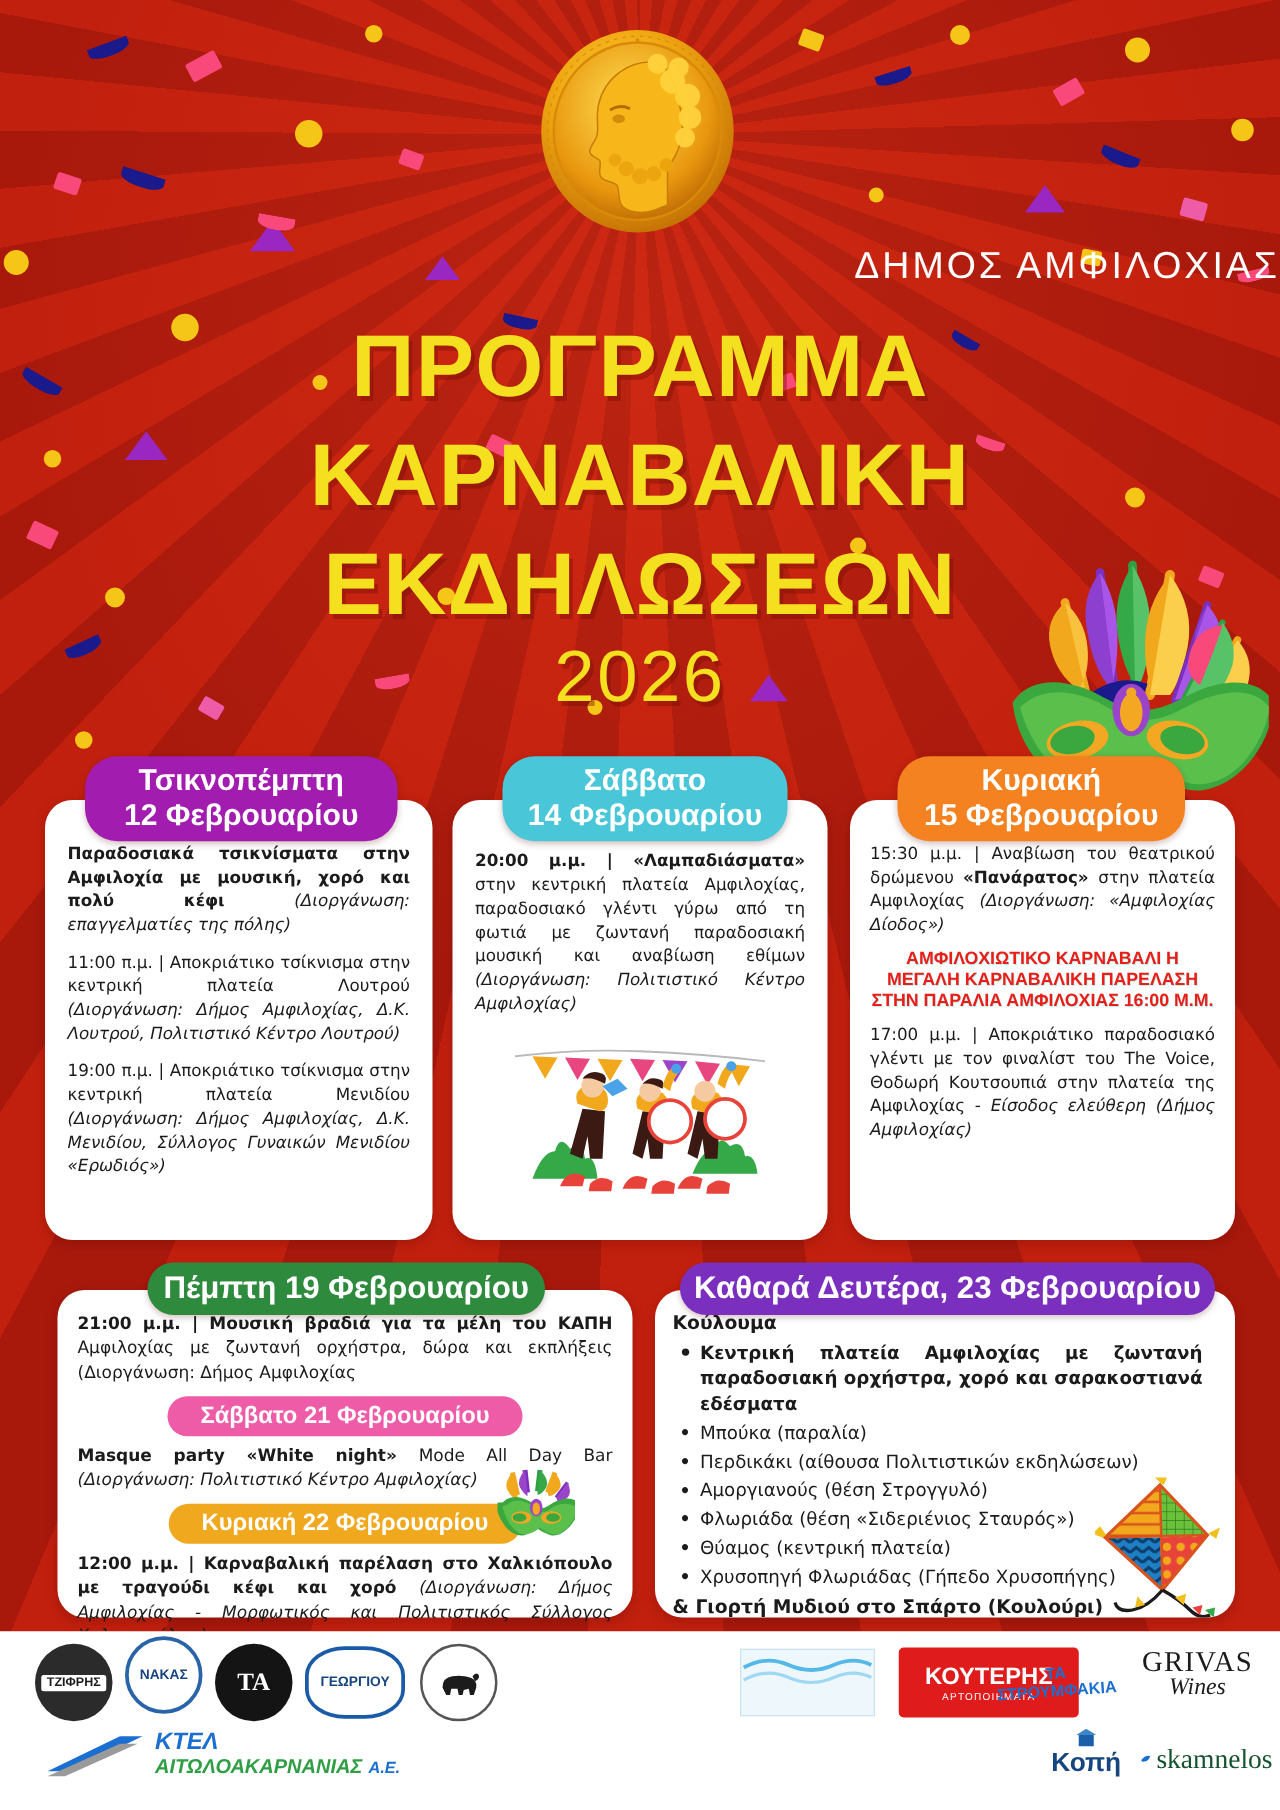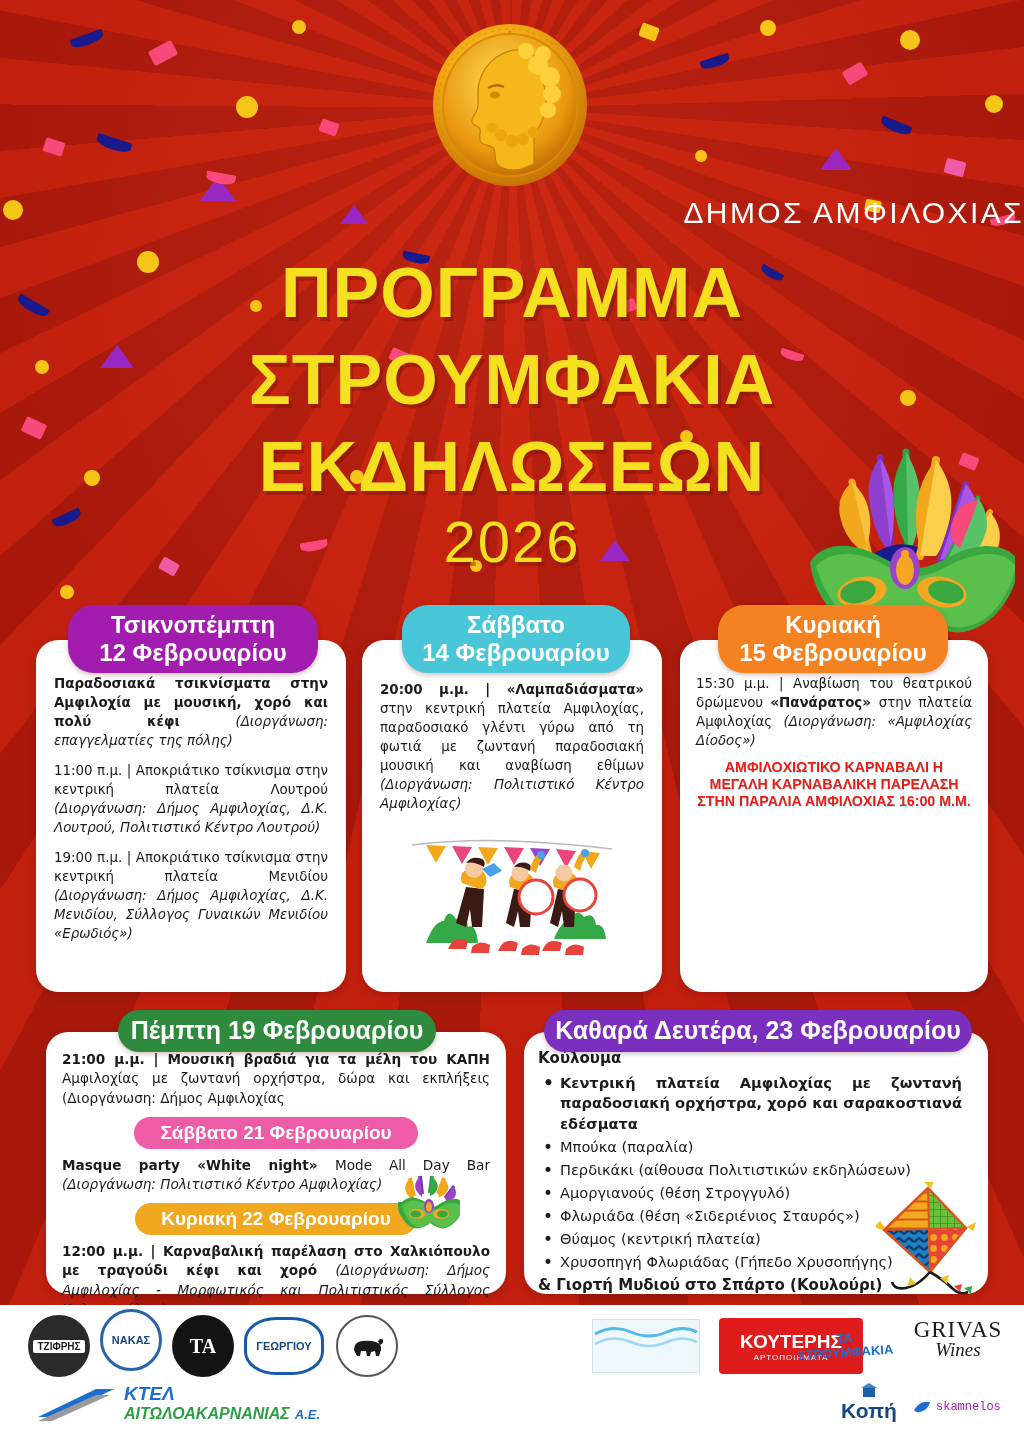--- a/index.html
+++ b/index.html
@@ -244,21 +244,21 @@
       </g>
 
       <g fill="none" stroke="#cf8307" stroke-width="1" opacity=".7" stroke-dasharray="3 4">
         <ellipse cx="80" cy="83" rx="72" ry="76"></ellipse>
       </g>
     </svg>
   </div>
 
   <div class="muni">ΔΗΜΟΣ ΑΜΦΙΛΟΧΙΑΣ</div>
   <div class="bigtitle t1">ΠΡΟΓΡΑΜΜΑ</div>
-  <div class="bigtitle t2">ΣΤΡΟΥΜΦΑΚΙΑ</div>
+  <div class="bigtitle t2">ΚΑΡΝΑΒΑΛΙΚΗ</div>
   <div class="bigtitle t3">ΕΚΔΗΛΩΣΕΩΝ</div>
   <div class="year">2026</div>
 
   <div class="mask-top">
     <svg viewBox="0 0 215 200" width="215" height="200">
       <g>
 
         <g stroke-linecap="round">
           <path d="M70 120 L52 42" stroke="#f0a81e" stroke-width="7"></path>
           <path d="M70 120 L52 42 q-16 14 -12 34 q4 20 18 32 z" fill="#f2a81c"></path>
@@ -395,20 +395,23 @@
     <span>Σάββατο</span>
     <span>14 Φεβρουαρίου</span>
   </div>
 
   <div class="card" style="left:680px; top:640px; width:308px; height:352px;">
     <div class="body" style="left:16px; top:34px; width:276px;">
       <p style="margin-bottom:4px;">
         <span>15:30 μ.μ. | Αναβίωση του θεατρικού δρώμενου </span><b>«Πανάρατος» </b><span>στην πλατεία Αμφιλοχίας </span><i>(Διοργάνωση: «Αμφιλοχίας Δίοδος»)</i>
       </p>
       <div class="redblock">ΑΜΦΙΛΟΧΙΩΤΙΚΟ ΚΑΡΝΑΒΑΛΙ Η ΜΕΓΑΛΗ ΚΑΡΝΑΒΑΛΙΚΗ ΠΑΡΕΛΑΣΗ ΣΤΗΝ ΠΑΡΑΛΙΑ ΑΜΦΙΛΟΧΙΑΣ 16:00 Μ.Μ.</div>
+      <p>
+        <span>17:00 μ.μ. | Αποκριάτικο παραδοσιακό γλέντι με τον φιναλίστ του The Voice, Θοδωρή Κουτσουπιά στην πλατεία της Αμφιλοχίας - </span><i>Είσοδος ελεύθερη (Δήμος Αμφιλοχίας)</i>
+      </p>
     </div>
   </div>
   <div class="pill" style="left:718px; top:605px; width:230px; height:68px; background:#f58220; font-size:24px; flex-direction:column;">
     <span>Κυριακή</span>
     <span>15 Φεβρουαρίου</span>
   </div>
 
   <div class="card" style="left:46px; top:1032px; width:460px; height:262px;">
     <div class="body" style="left:16px; top:18px; width:428px; font-size:13.6px;">
       <p style="margin-bottom:0;">
@@ -588,18 +591,18 @@
           <rect x="7" y="5" width="12" height="9" fill="#1b5fa8"></rect>
           <path d="M5 5 L13 0 L21 5 Z" fill="#3f86c9"></path>
         </svg>
         <div style="color:#17457e; font-size:21px; font-weight:700; font-family:'Liberation Sans',sans-serif; margin-top:-4px;">Κοπή</div>
       </div>
 
       <div class="logo" style="left:912px; top:80px; width:106px; height:36px; display:flex; align-items:center; gap:4px;">
         <svg width="20" height="18" viewBox="0 0 20 18">
           <path d="M2 12 q6 -10 16 -8 q-2 8 -10 10 q-4 1 -6 -2 z" fill="#1b6fd0"></path>
         </svg>
-        <div style="color:#a21caf; font-size:12px; font-family:Liberation Mono, monospace;">skamnelos</div>
+        <div style="color:#14532d; font-size:22px; font-family:Liberation Serif, serif;">skamnelos</div>
       </div>
     </div>
 
   </div>
 </div>
 
 </body></html>

